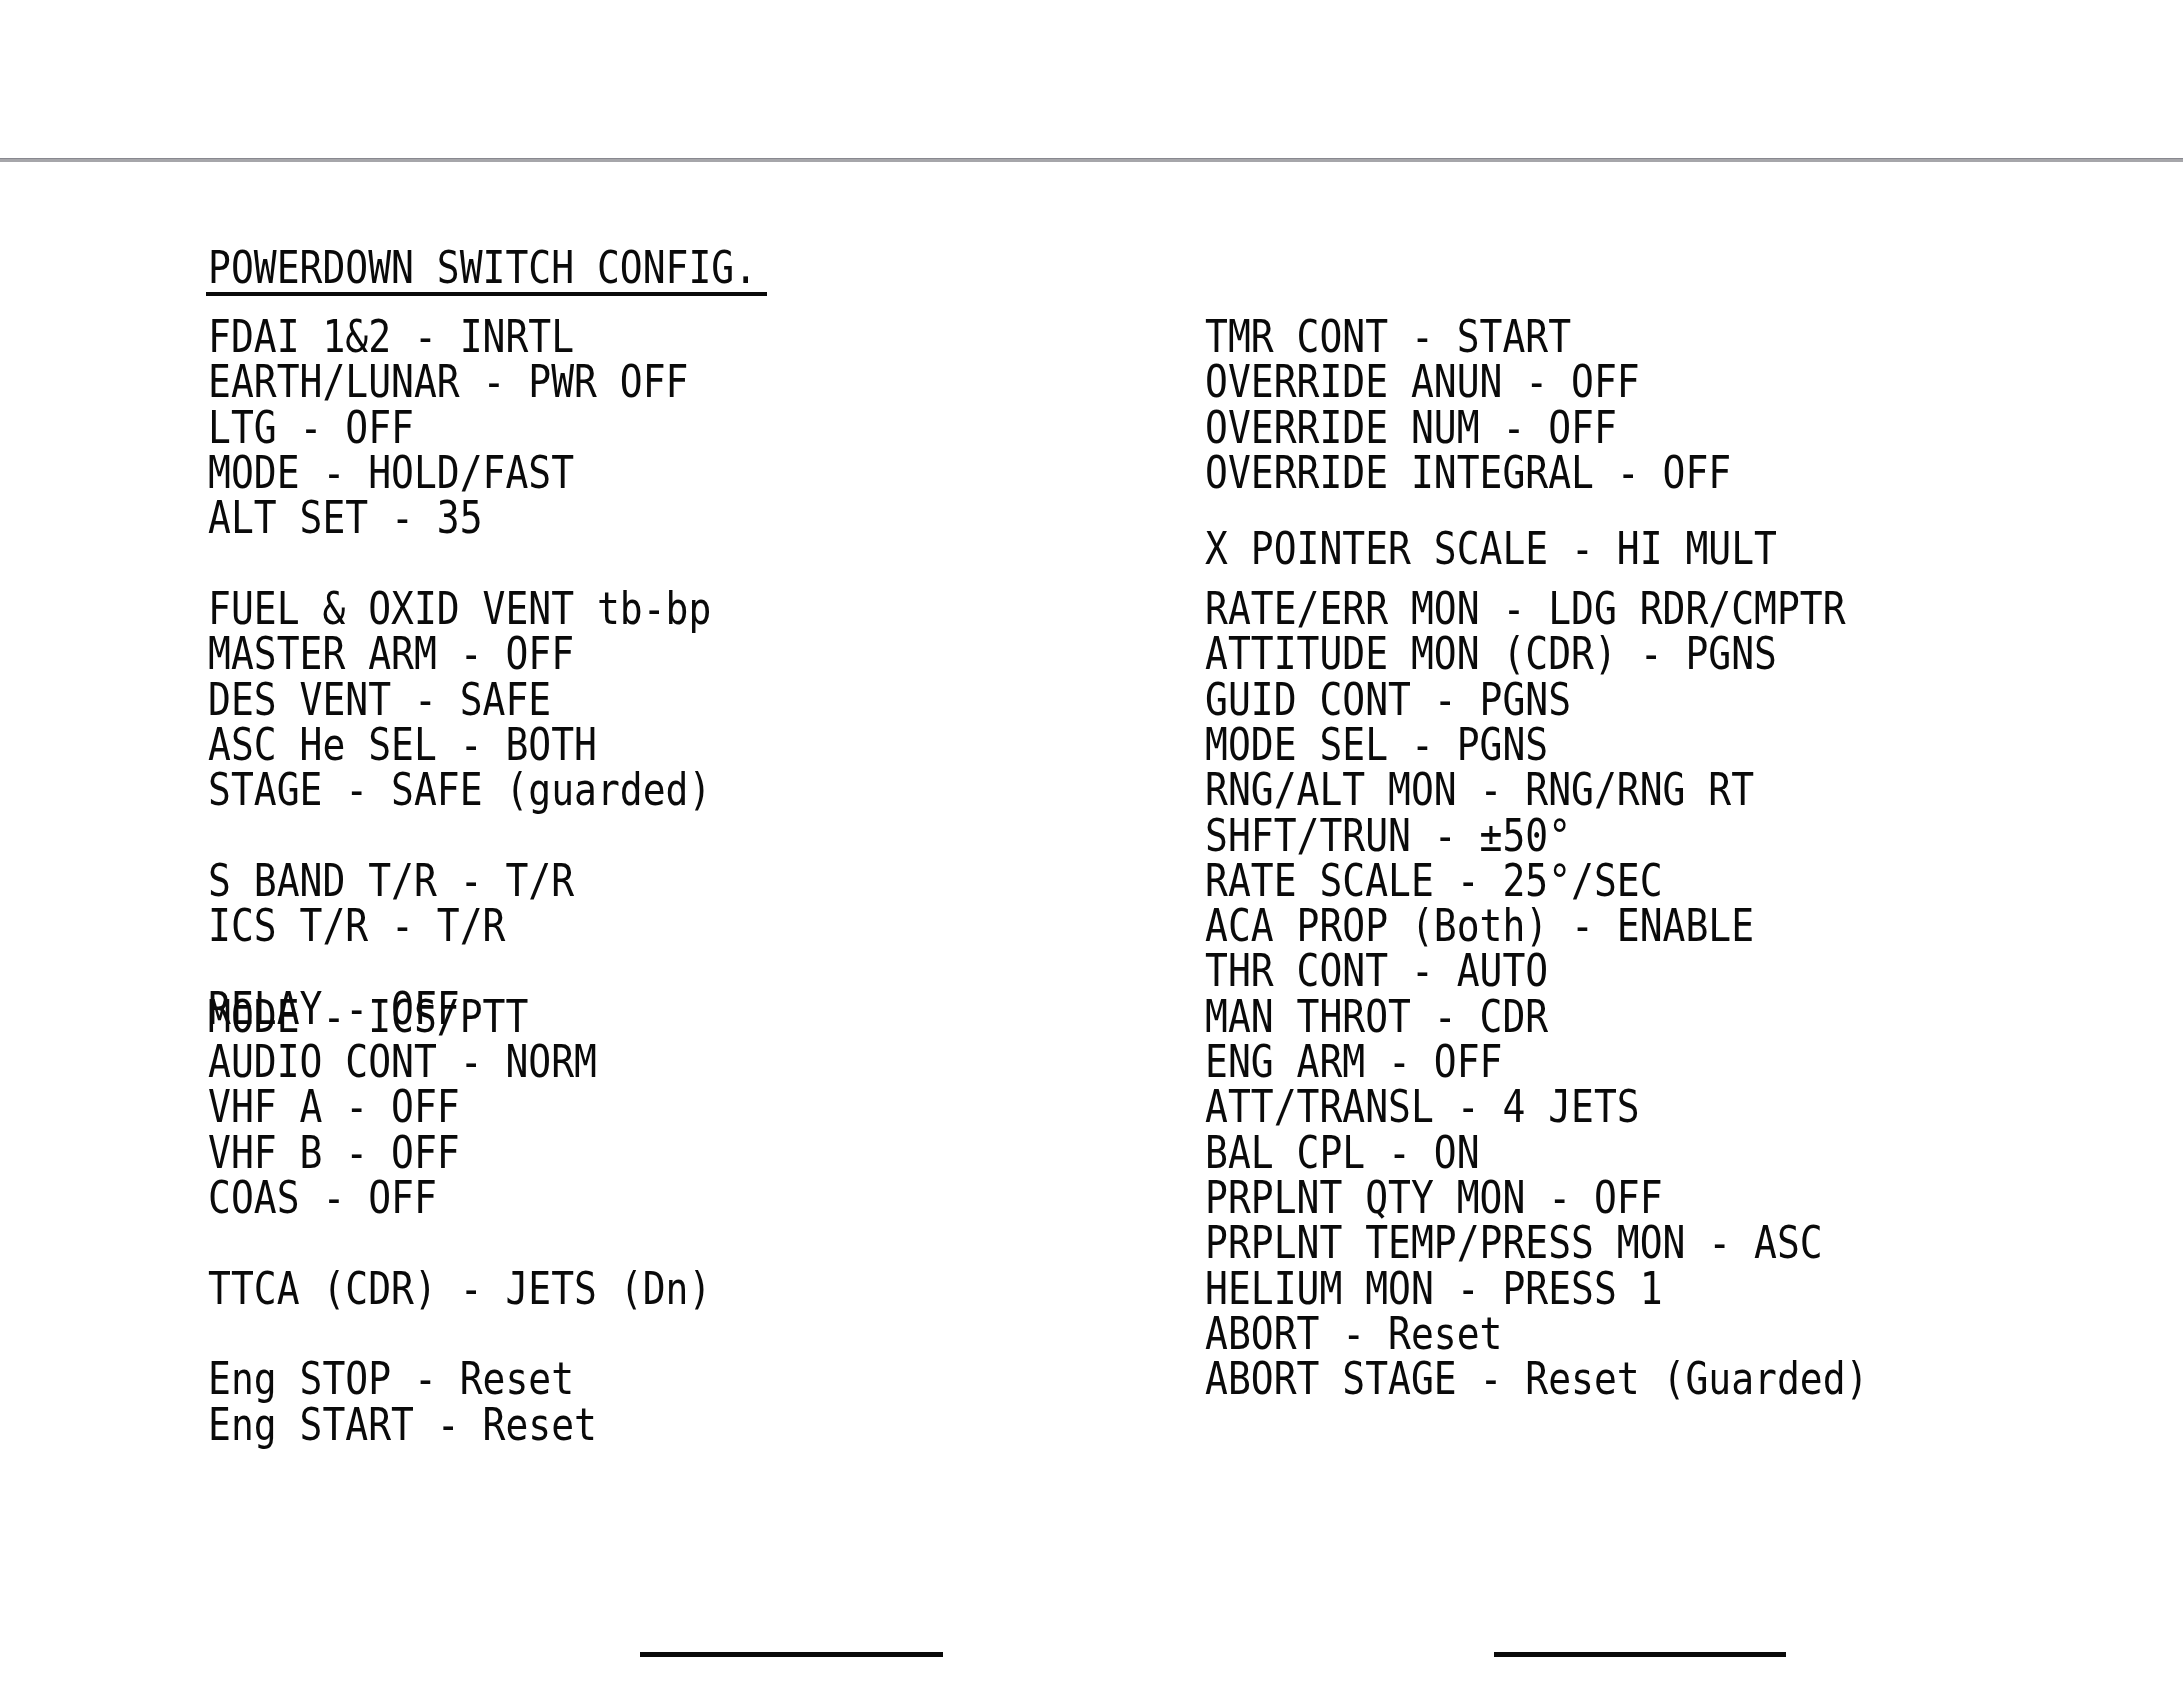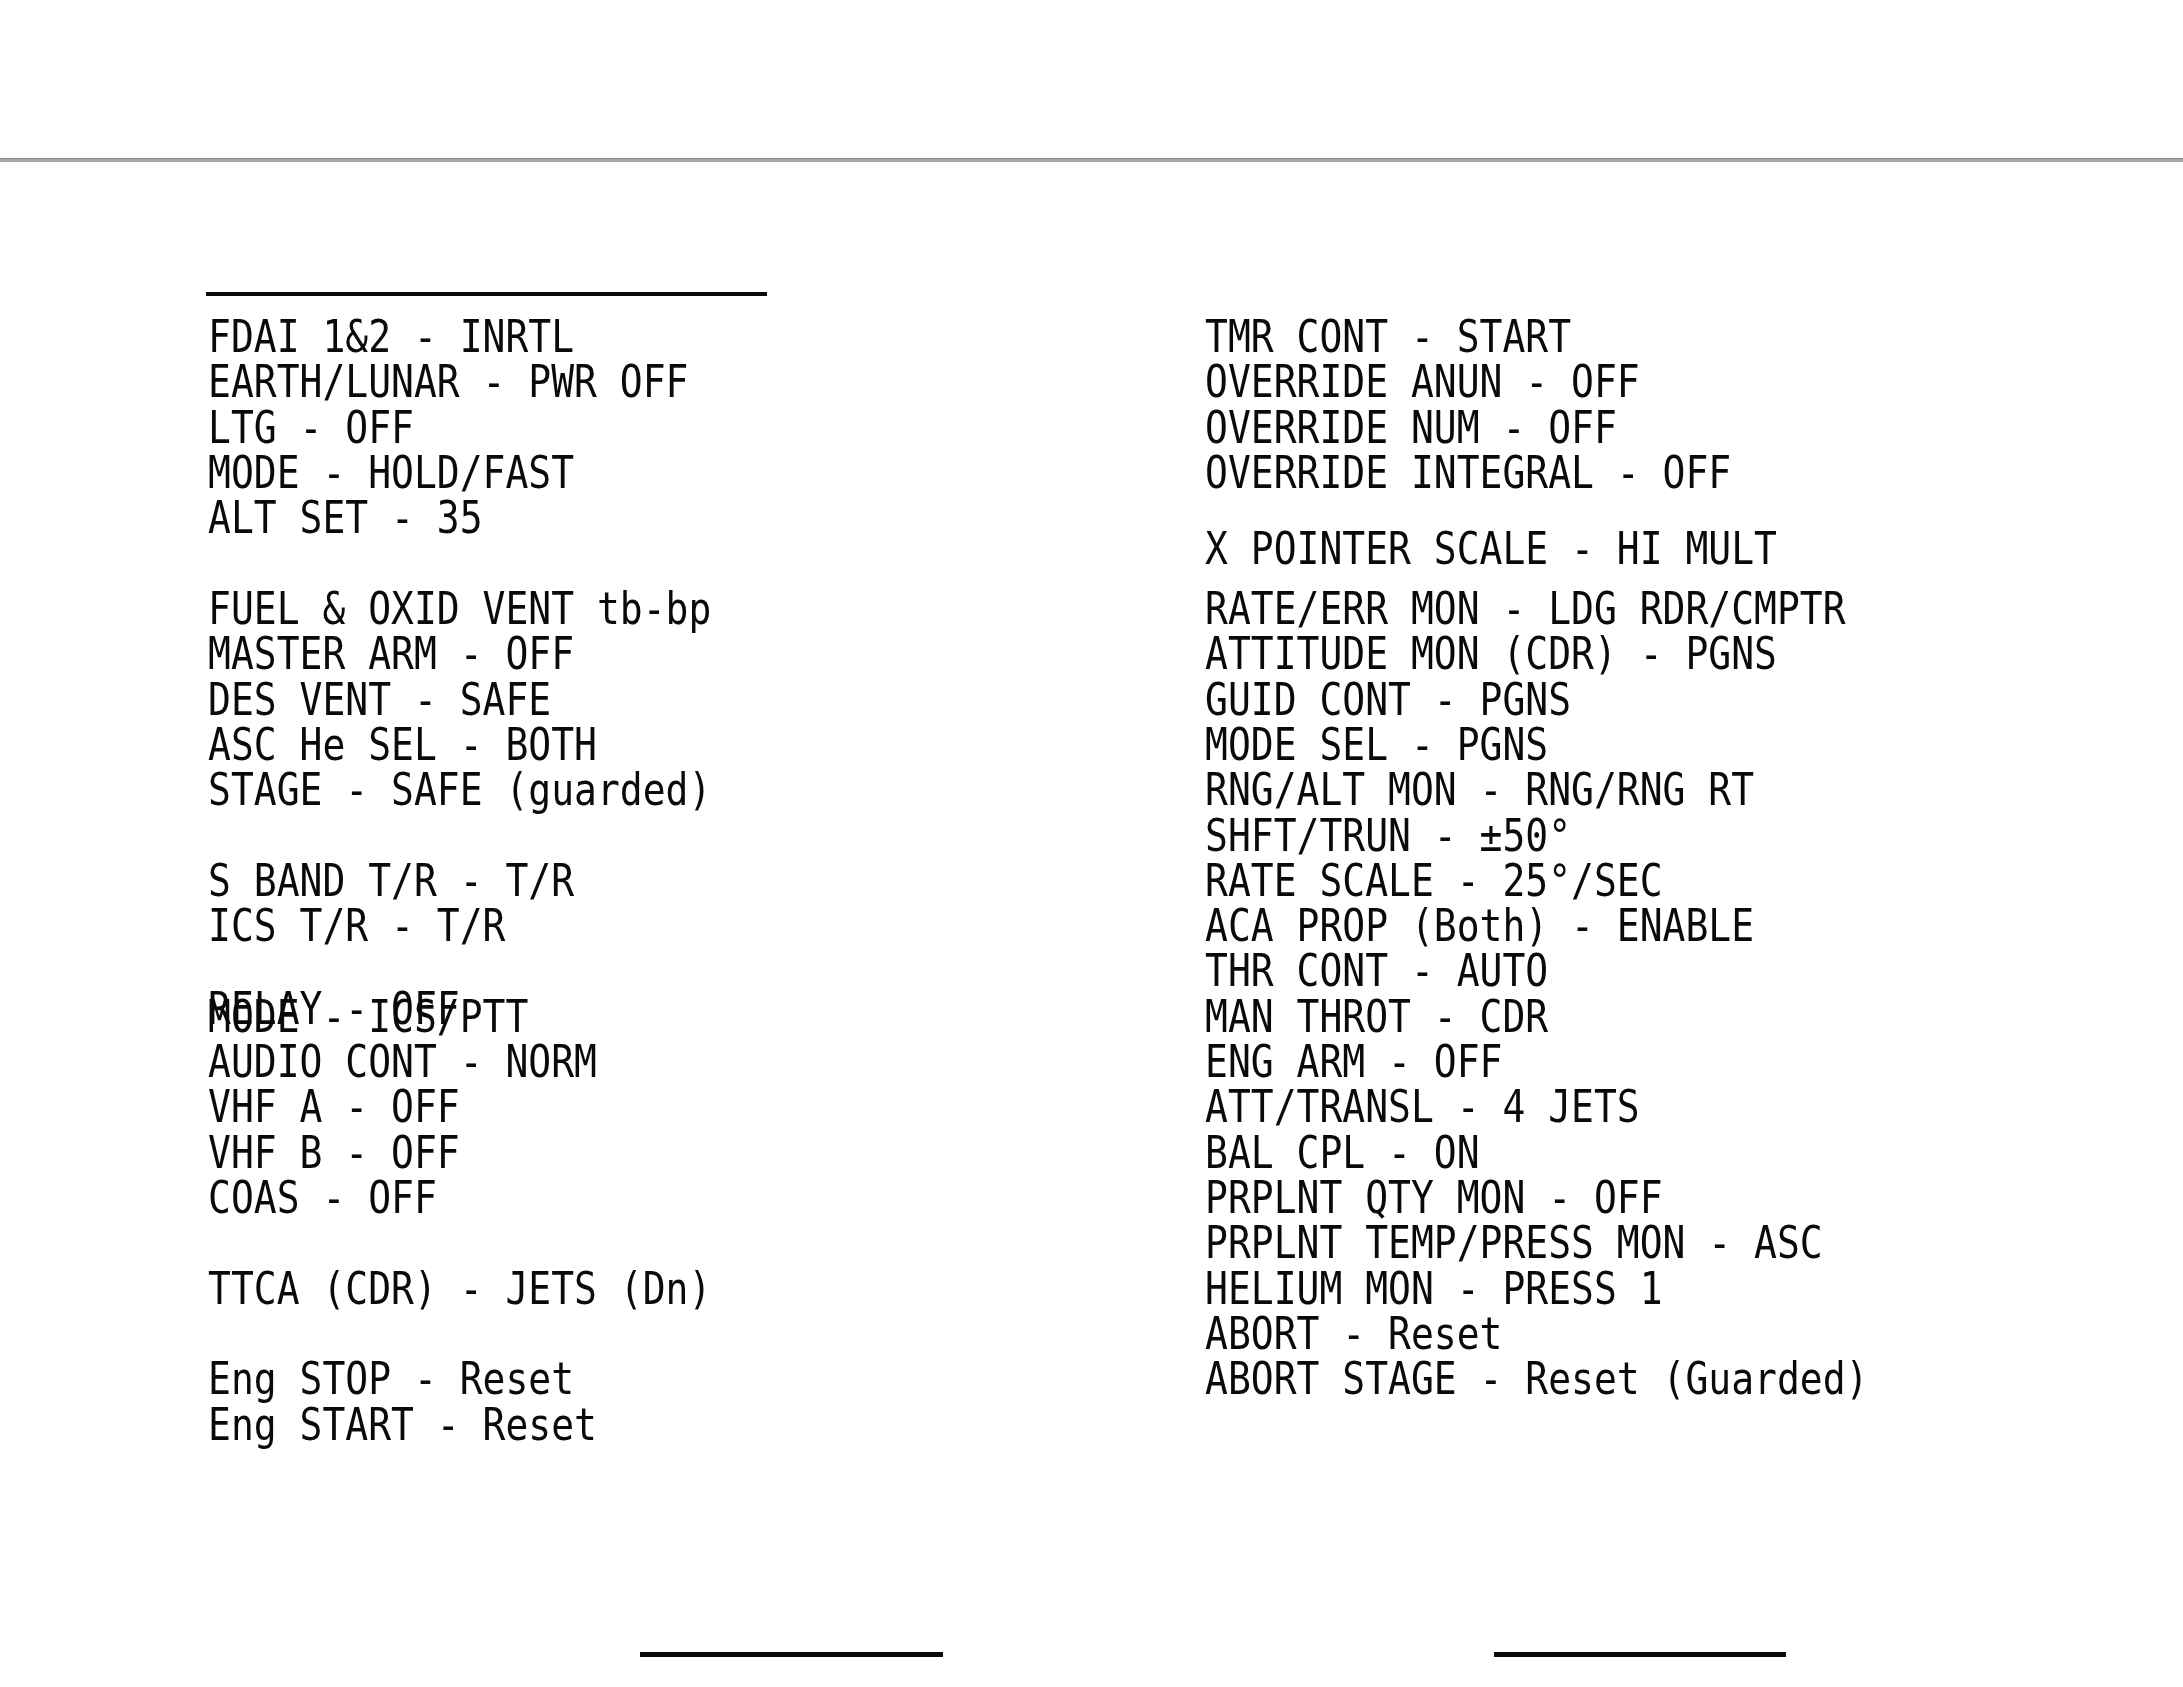--- a/index.html
+++ b/index.html
@@ -61,20 +61,21 @@
     position:absolute;top:1652px;height:4.6px;background:var(--text);
   }
 </style>
 </head>
 <body>
 
 <div class="page">
 
   <div class="top-rule"></div>
 
+  <div class="title"><span class="t">POWERDOWN SWITCH CONFIG.</span></div>
   <div class="title-underline"></div>
 
   <div class="col col-left">
       <div class="line" style="top: 0px;"><span class="t">FDAI 1&amp;2 - INRTL</span></div>
       <div class="line" style="top: 45px;"><span class="t">EARTH/LUNAR - PWR OFF</span></div>
       <div class="line" style="top: 91px;"><span class="t">LTG - OFF</span></div>
       <div class="line" style="top: 136px;"><span class="t">MODE - HOLD/FAST</span></div>
       <div class="line" style="top: 181px;"><span class="t">ALT SET - 35</span></div>
       <div class="line" style="top: 227px;"><span class="t"></span></div>
       <div class="line" style="top: 272px;"><span class="t">FUEL &amp; OXID VENT tb-bp</span></div>

